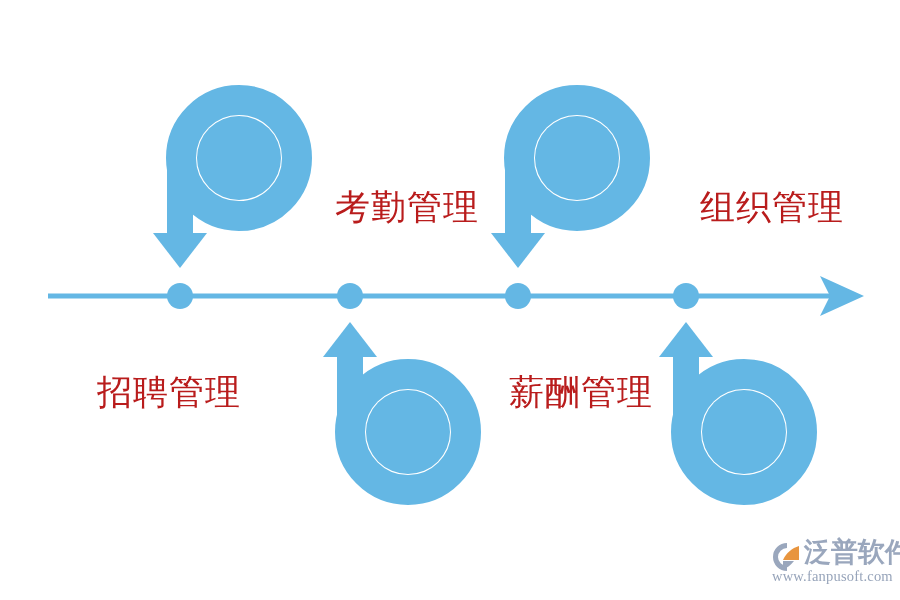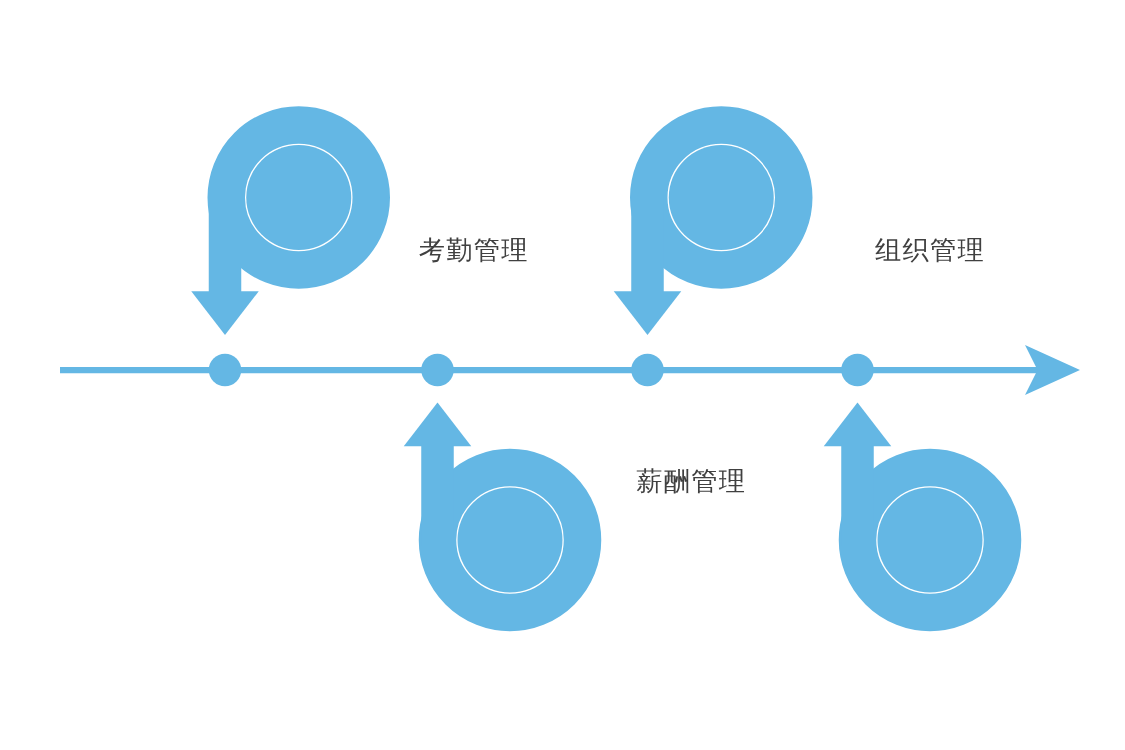--- a/index.html
+++ b/index.html
@@ -20,23 +20,23 @@
   #diagram-svg {
     position: absolute;
     left: 0;
     top: 0;
     width: 900px;
     height: 600px;
     display: block;
   }
   .node-label {
     position: absolute;
-    font-size: 21px;
+    font-size: 35px;
     line-height: 1;
-    color: #404040;
+    color: #b91c1c;
     white-space: nowrap;
     letter-spacing: 1px;
     font-family: "DejaVu Sans", "Liberation Sans", sans-serif;
     font-weight: 500;
     text-align: center;
   }
   #label-0 { left: 97px;  top: 375px; }
   #label-1 { left: 335px; top: 190px; }
   #label-2 { left: 509px; top: 375px; }
   #label-3 { left: 700px; top: 190px; }
@@ -131,21 +131,31 @@
         <circle cx="744" cy="432" r="58" fill="none" stroke="#64b7e4" stroke-width="30"></circle>
         <circle cx="744" cy="432" r="42" fill="#64b7e4"></circle>
         <rect x="673" y="355" width="26" height="82" fill="#64b7e4"></rect>
         <path d="M 659 357 L 713 357 L 686 322 Z" fill="#64b7e4"></path>
       </g>
       <circle cx="686" cy="296" r="13" fill="#64b7e4"></circle>
     </g>
 
   </svg>
 
+  <div class="node-label" id="label-0">招聘管理</div>
 
   <div class="node-label" id="label-1">考勤管理</div>
 
   <div class="node-label" id="label-3">组织管理</div>
 
   <div class="node-label" id="label-2">薪酬管理</div>
 
+  <div id="watermark">
+    <svg id="watermark-mark" viewBox="0 0 30 30" xmlns="http://www.w3.org/2000/svg">
+      <path d="M 15 1 A 14 14 0 1 0 15 29 L 15 24 A 9 9 0 1 1 15 6 Z" fill="#9aa7bd"></path>
+      <path d="M 27 4 C 20 6 14 11 11 18 L 27 18 Z" fill="#e8953f"></path>
+      <path d="M 11 19 L 22 19 C 19 23 15 26 11 27 Z" fill="#9aa7bd"></path>
+    </svg>
+    <div id="watermark-brand">泛普软件</div>
+    <div id="watermark-url">www.fanpusoft.com</div>
+  </div>
 
 </div>
 
 </body></html>

